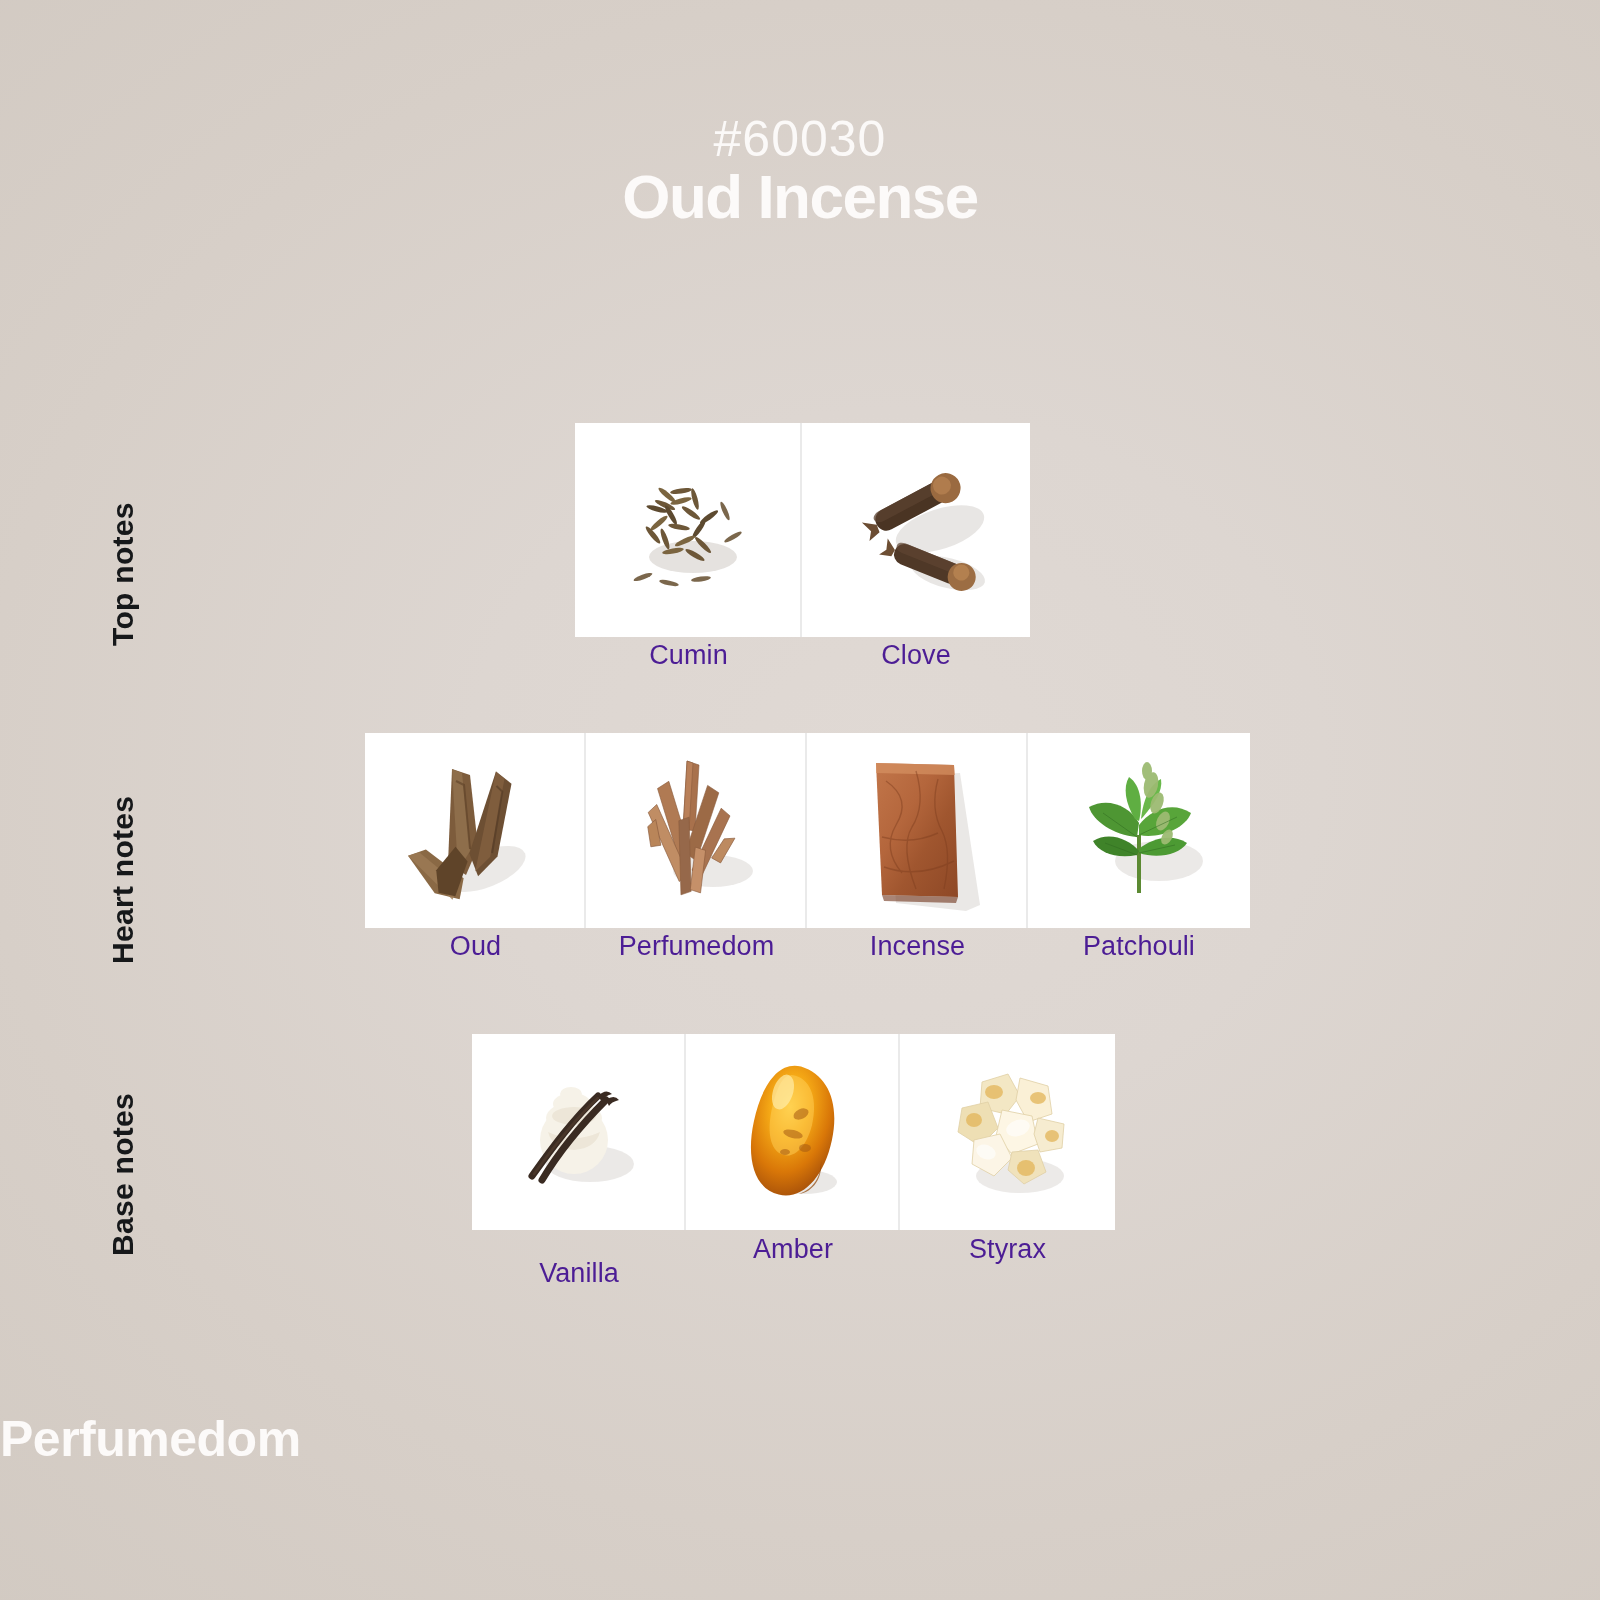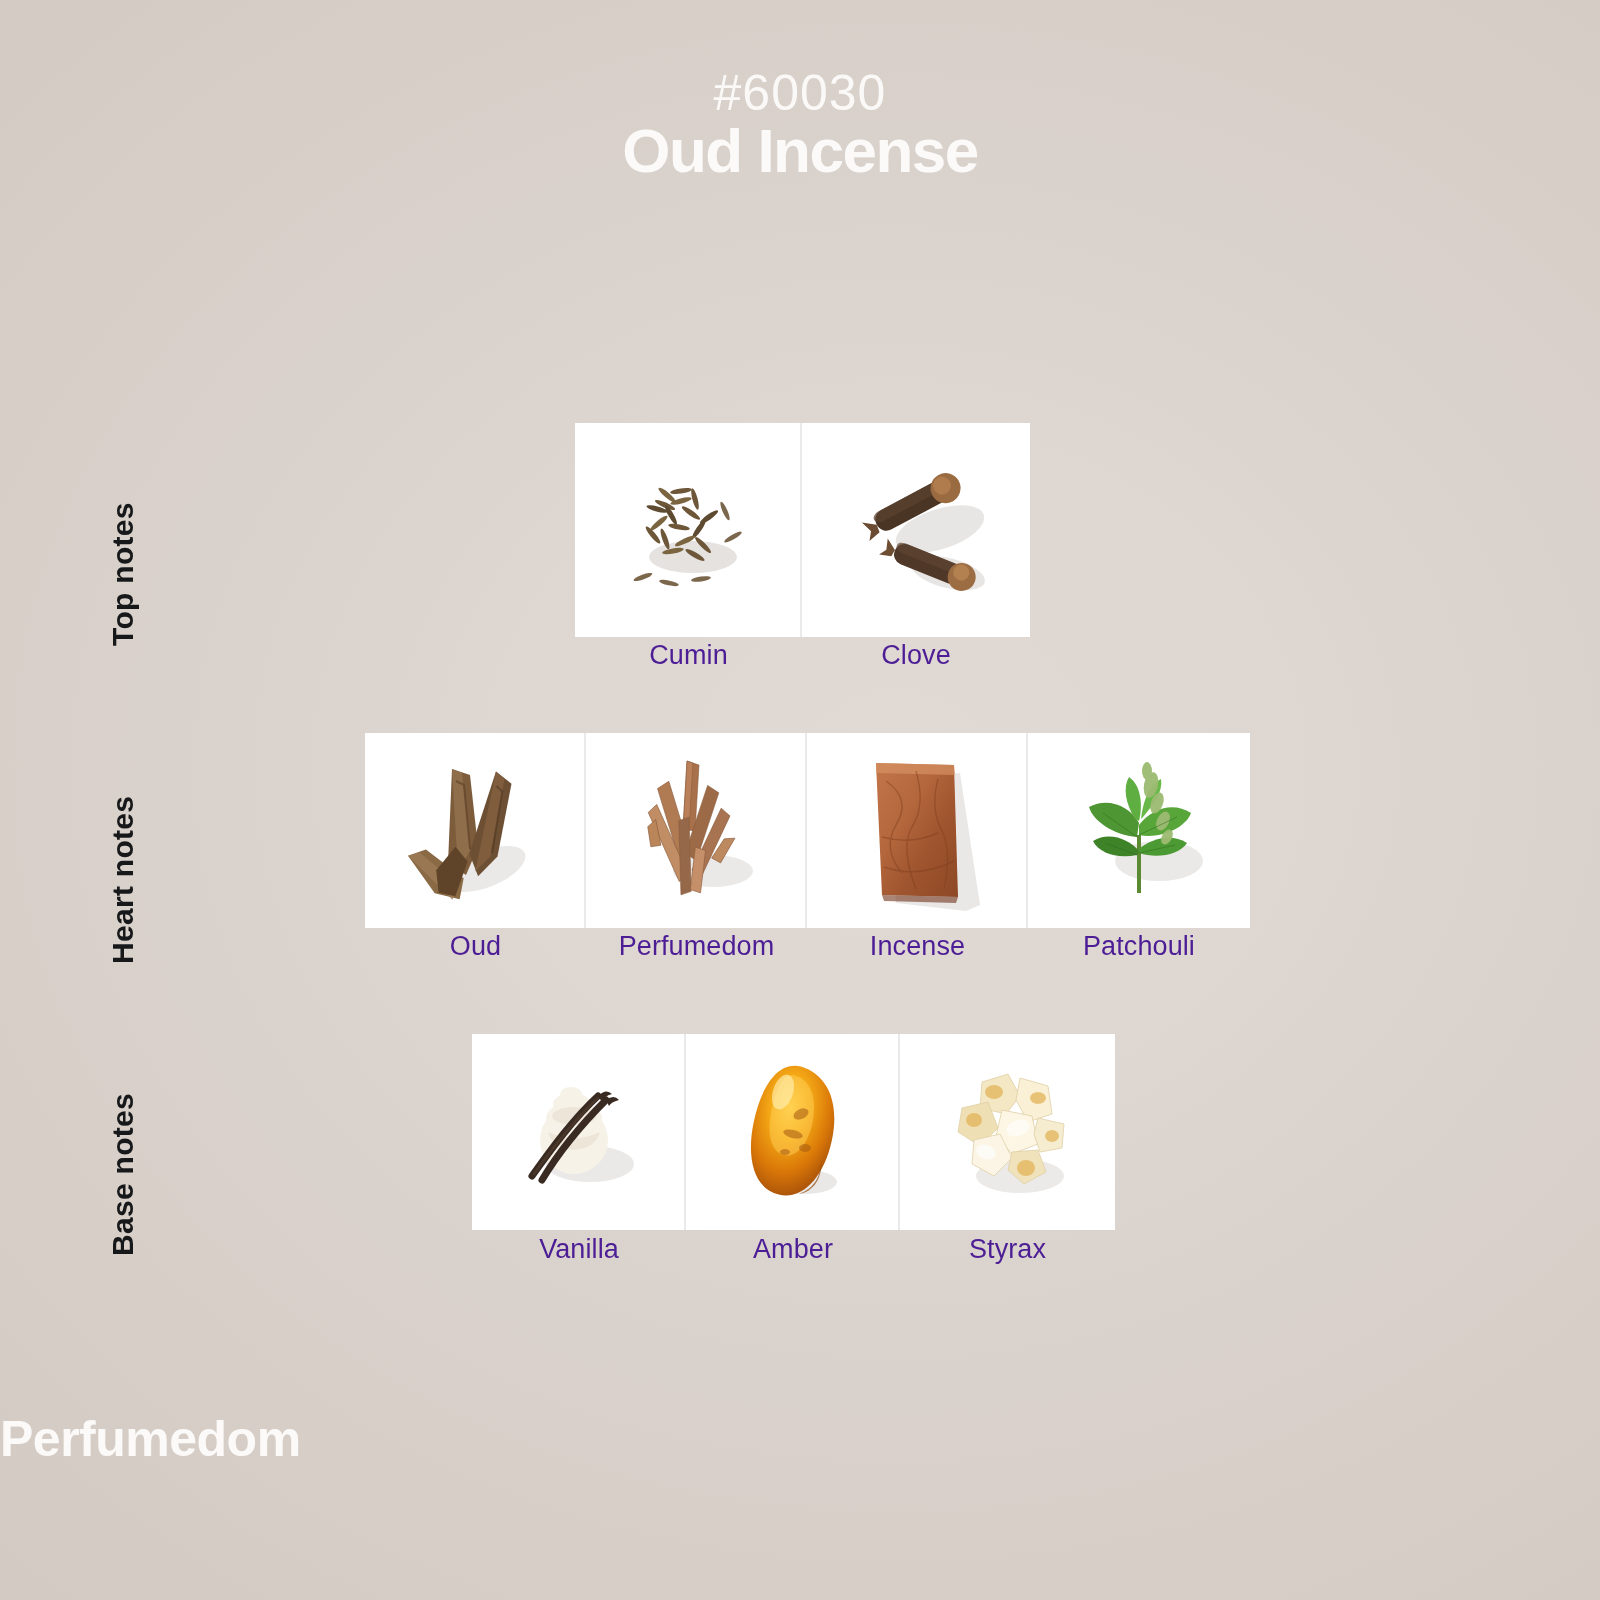--- a/index.html
+++ b/index.html
@@ -15,21 +15,21 @@
     background: radial-gradient(ellipse 95% 80% at 56% 48%,
                 #e0d9d4 0%, #ddd6d1 28%, #d7cfc8 60%, #d0c8c0 100%);
     position: relative;
   }
 
   
   .header {
     position: absolute;
     top: 0; left: 0; right: 0;
     text-align: center;
-    padding-top: 68px;
+    padding-top: 114px;
   }
   .code {
     font-size: 50px;
     font-weight: 300;
     letter-spacing: 1px;
     color: #fbf9f8;
     line-height: 1;
   }
   .title {
     font-size: 62px;
@@ -378,21 +378,21 @@
           <g fill="#ffffff" opacity="0.6">
             <ellipse cx="90" cy="76" rx="12" ry="8" transform="rotate(-18 90 76)"></ellipse>
             <ellipse cx="58" cy="100" rx="10" ry="7" transform="rotate(22 58 100)"></ellipse>
           </g>
         </svg>
       </div>
     </div>
   </div>
 
   <div class="labels" style="left:472px; top:1234px; width:643px;">
-    <div class="label" style="width:214px;">Vanilla</div>
+    <div class="label" style="width:214px;margin-top:24px;">Vanilla</div>
     <div class="label" style="width:214px;">Amber</div>
     <div class="label" style="width:215px;">Styrax</div>
   </div>
 </div>
 
 <div class="footer">
   <div class="brand">Perfumedom</div>
 </div>
 
 </body></html>

